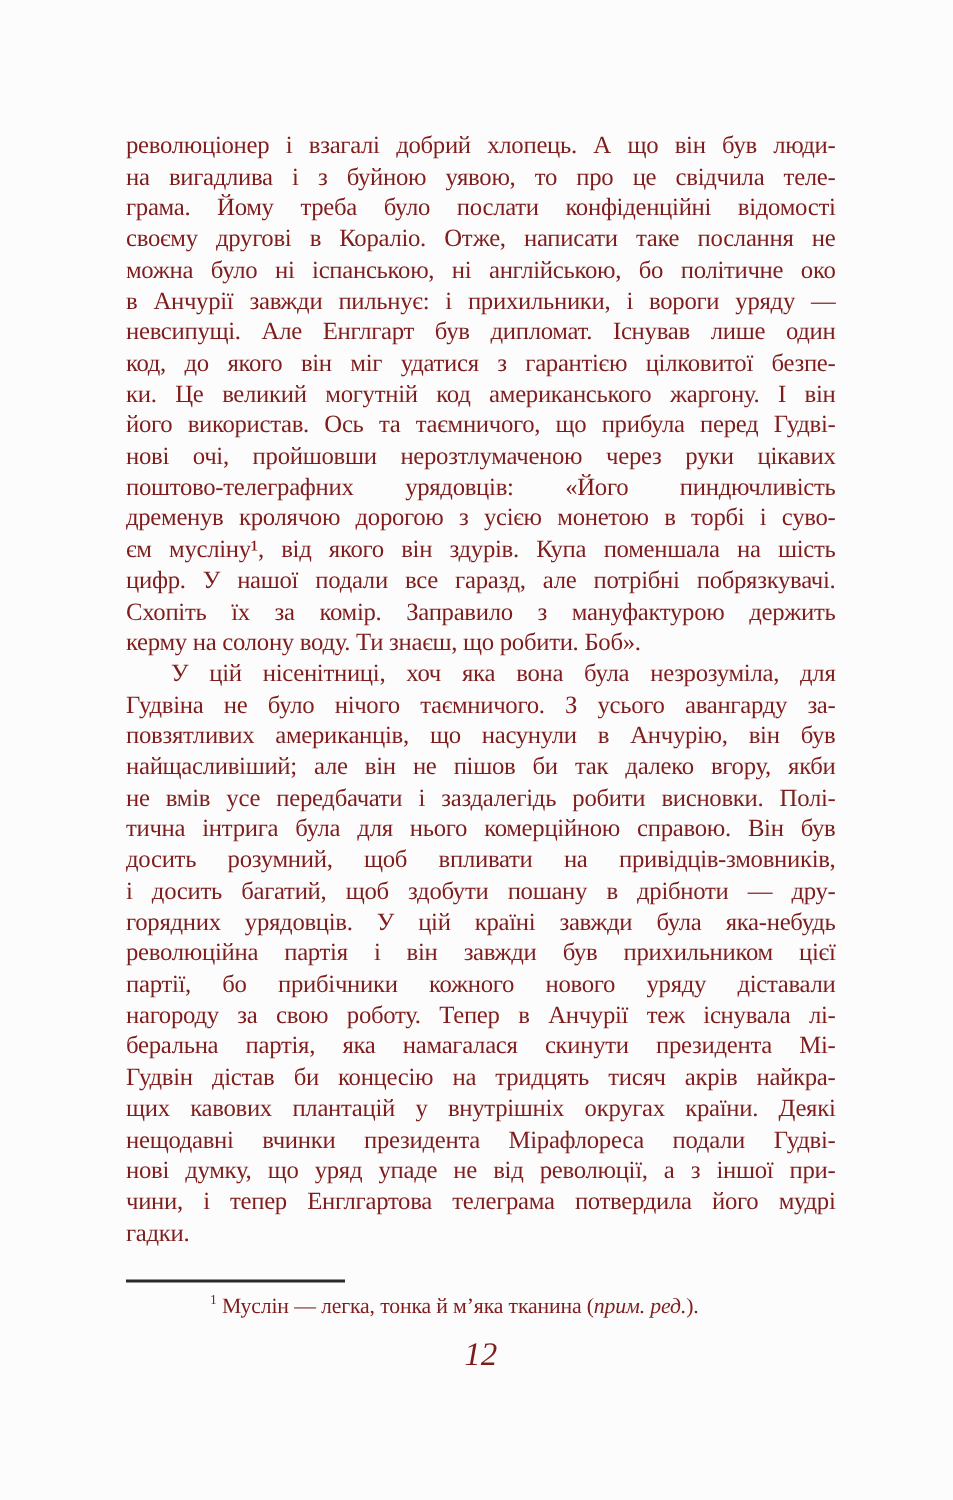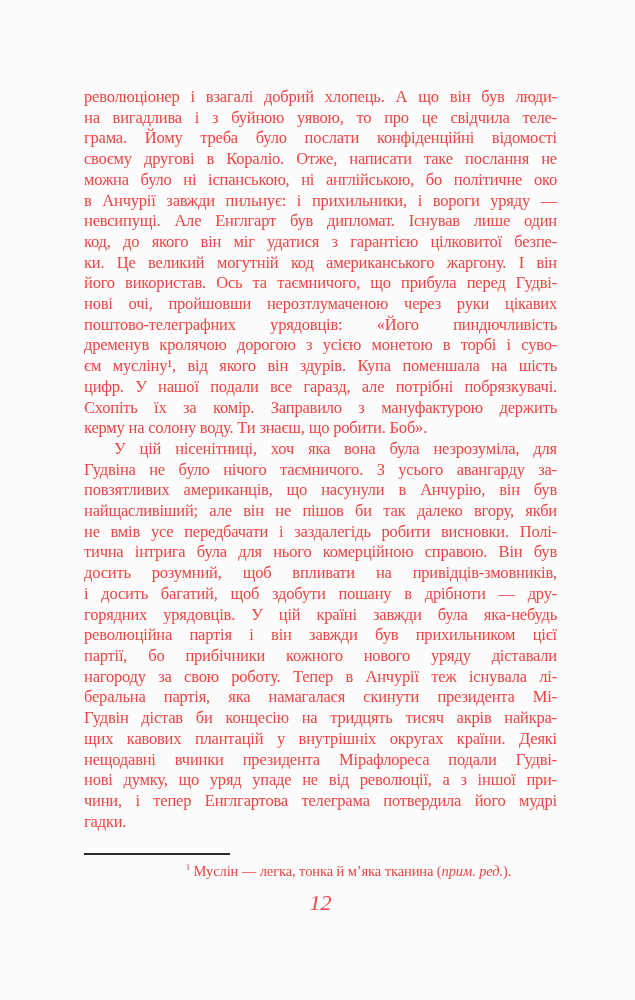--- a/index.html
+++ b/index.html
@@ -4,21 +4,21 @@
 <style>
   html, body { margin: 0; padding: 0; }
   body { background: #fcfcfc; }
   .page {
     position: relative;
     width: 635px;
     height: 1000px;
     background: #fcfcfc;
     overflow: hidden;
     font-family: "Liberation Serif", "DejaVu Serif", serif;
-    color: #ef4444;
+    color: #7f1d1d;
   }
   .text-block {
     position: absolute;
     left: 84px;
     top: 87px;
     width: 473px;
   }
   .line {
     font-size: 16.5px;
     line-height: 20.7px;
@@ -39,21 +39,20 @@
     width: 146px;
     height: 0;
     border-top: 2px solid #2a2a2a;
     margin-bottom: 7px;
   }
   .footnote-text {
     font-size: 14.5px;
     line-height: 19px;
     letter-spacing: -0.1px;
     text-indent: 56px;
-    text-align: center;
   }
   .footnote-text sup {
     font-size: 9px;
     line-height: 0;
     vertical-align: super;
   }
   .footnote-text i { font-style: italic; }
   .page-number {
     position: absolute;
     left: 84px;

